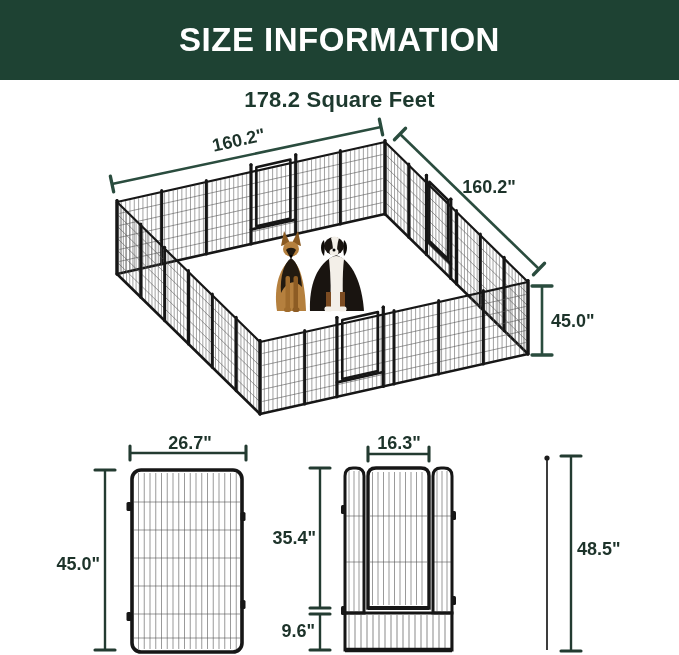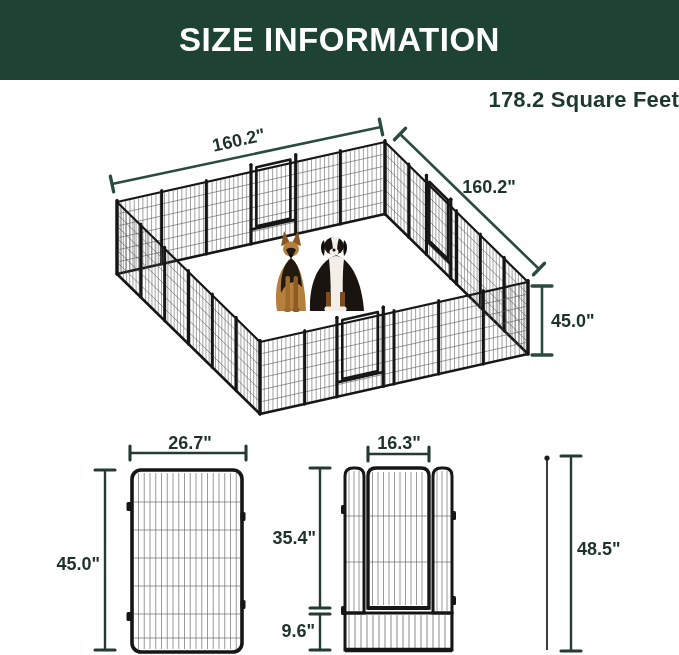--- a/index.html
+++ b/index.html
@@ -8,21 +8,21 @@
     font-family:"Liberation Sans",sans-serif;
   }
   .band{
     position:relative;z-index:2;width:679px;height:80px;background:#1e4233;
     display:flex;align-items:center;justify-content:center;
   }
   .band h1{
     margin:0;color:#ffffff;font-size:33px;font-weight:800;letter-spacing:.5px;
   }
   .subtitle{
-    position:relative;z-index:2;margin-top:7px;text-align:right;
+    position:relative;z-index:2;margin-top:7px;text-align:center;
     font-size:22px;font-weight:700;color:#1d392e;letter-spacing:.2px;
   }
   #scene{position:absolute;top:0;left:0;z-index:1;}
   #scene text{
     font-family:"Liberation Sans",sans-serif;font-size:18px;font-weight:700;fill:#1d332a;
   }
 </style>
 </head>
 <body>
 

